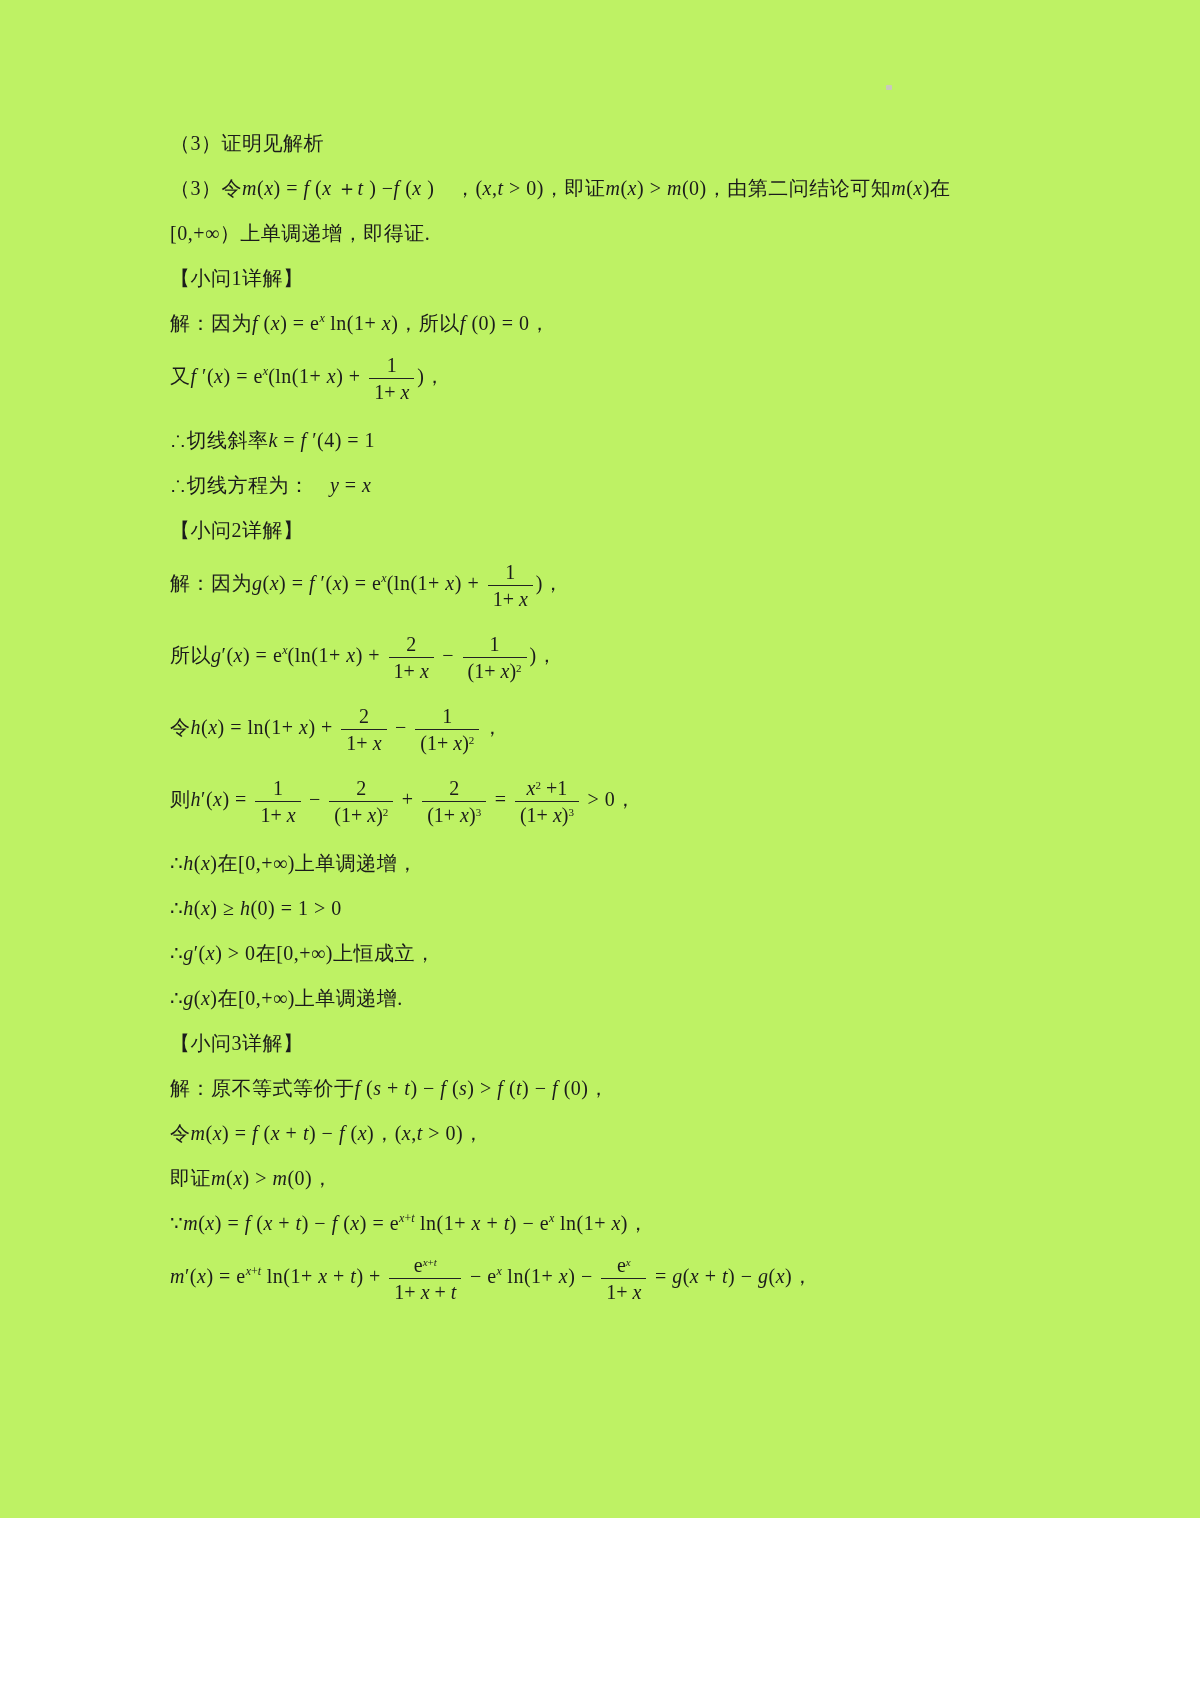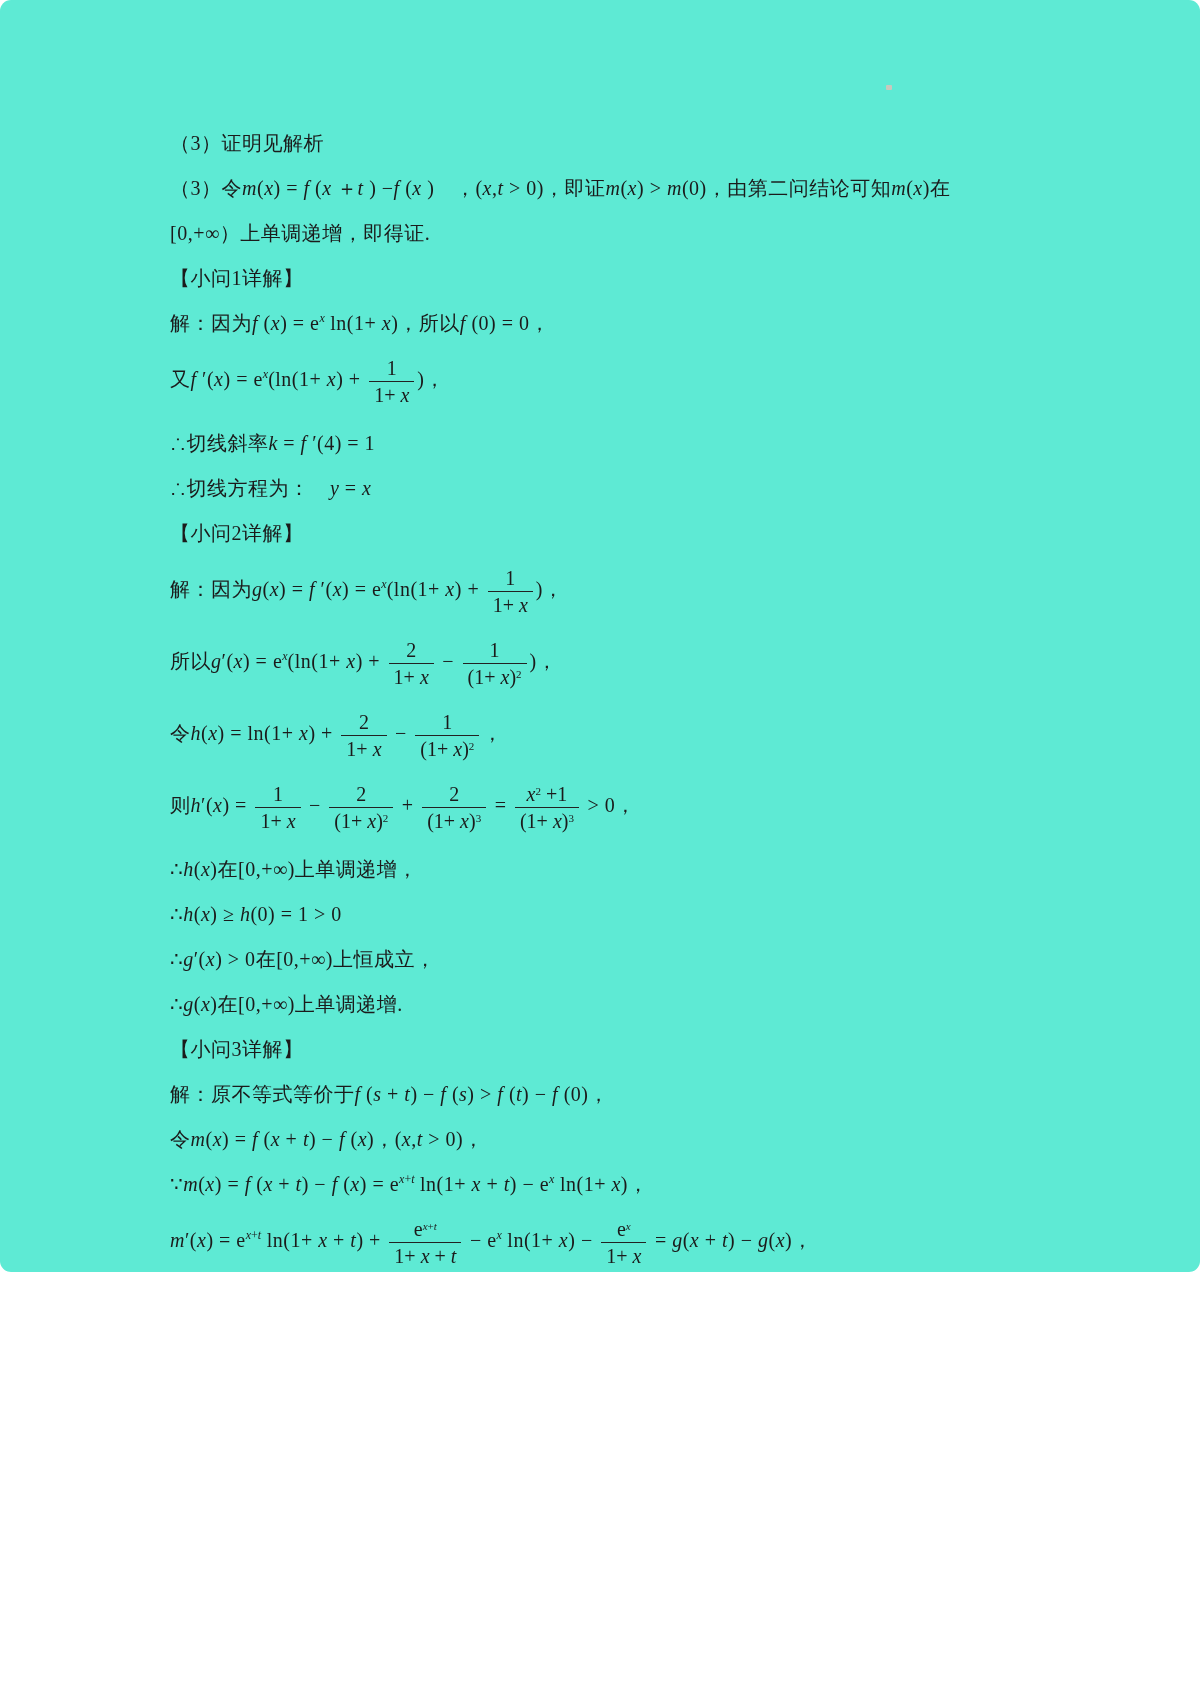--- a/index.html
+++ b/index.html
@@ -1,37 +1,36 @@
 <!DOCTYPE html>
 <html><head>
 <meta charset="utf-8">
 <style>
   html,body{margin:0;padding:0;background:#ffffff;}
   .page{
     position:relative;
-    width:1200px;height:1272px;
-    background:#5eead4;
+    width:1200px;height:1518px;
+    background:#bef264;
     overflow:hidden;
     font-family:"Liberation Serif","DejaVu Serif",serif;
     color:#1b1b1b;
-    border-radius:11px;
   }
   .content{
     position:absolute;
     left:170px;top:128px;
     width:900px;
   }
   .line{
     font-size:20px;
     line-height:30px;
     margin-bottom:15px;
     letter-spacing:0.5px;
     white-space:nowrap;
   }
-  .line.hasfrac{margin-top:18px;margin-bottom:21px;}
+  .line.hasfrac{margin-top:12px;margin-bottom:21px;}
   .line.blue{color:#2e75b6;}
   .cn{font-family:"Liberation Serif","DejaVu Serif",serif;}
   .math{font-family:"Liberation Serif","DejaVu Serif",serif;}
   .math .v{font-style:italic;}
   .math sup{font-size:12px;line-height:0;vertical-align:8px;letter-spacing:0;}
   .frac{
     display:inline-block;
     vertical-align:middle;
     text-align:center;
     margin:0 3px;
@@ -63,18 +62,19 @@
       <div class="line hasfrac"><span class="cn">所以</span><span class="math"><span class="v">g</span><span>′(</span><span class="v">x</span><span>) = e</span><sup><span><span class="v">x</span></span></sup><span>(ln(1+ </span><span class="v">x</span><span>) + </span><span class="frac"><span class="num"><span><span>2</span></span></span><span class="den"><span><span>1+ </span><span class="v">x</span></span></span></span><span> − </span><span class="frac"><span class="num"><span><span>1</span></span></span><span class="den"><span><span>(1+ </span><span class="v">x</span><span>)</span><sup><span><span>2</span></span></sup></span></span></span><span>)</span></span><span class="cn">，</span></div>
       <div class="line hasfrac"><span class="cn">令</span><span class="math"><span class="v">h</span><span>(</span><span class="v">x</span><span>) = ln(1+ </span><span class="v">x</span><span>) + </span><span class="frac"><span class="num"><span><span>2</span></span></span><span class="den"><span><span>1+ </span><span class="v">x</span></span></span></span><span> − </span><span class="frac"><span class="num"><span><span>1</span></span></span><span class="den"><span><span>(1+ </span><span class="v">x</span><span>)</span><sup><span><span>2</span></span></sup></span></span></span></span><span class="cn">，</span></div>
       <div class="line hasfrac"><span class="cn">则</span><span class="math"><span class="v">h</span><span>′(</span><span class="v">x</span><span>) = </span><span class="frac"><span class="num"><span><span>1</span></span></span><span class="den"><span><span>1+ </span><span class="v">x</span></span></span></span><span> − </span><span class="frac"><span class="num"><span><span>2</span></span></span><span class="den"><span><span>(1+ </span><span class="v">x</span><span>)</span><sup><span><span>2</span></span></sup></span></span></span><span> + </span><span class="frac"><span class="num"><span><span>2</span></span></span><span class="den"><span><span>(1+ </span><span class="v">x</span><span>)</span><sup><span><span>3</span></span></sup></span></span></span><span> = </span><span class="frac"><span class="num"><span><span class="v">x</span><sup><span><span>2</span></span></sup><span> +1</span></span></span><span class="den"><span><span>(1+ </span><span class="v">x</span><span>)</span><sup><span><span>3</span></span></sup></span></span></span><span> &gt; 0</span></span><span class="cn">，</span></div>
       <div class="line"><span class="cn">∴</span><span class="math"><span class="v">h</span><span>(</span><span class="v">x</span><span>)</span></span><span class="cn">在</span><span class="math"><span>[0,+∞)</span></span><span class="cn">上单调递增，</span></div>
       <div class="line"><span class="cn">∴</span><span class="math"><span class="v">h</span><span>(</span><span class="v">x</span><span>) ≥ </span><span class="v">h</span><span>(0) = 1 &gt; 0</span></span></div>
       <div class="line"><span class="cn">∴</span><span class="math"><span class="v">g</span><span>′(</span><span class="v">x</span><span>) &gt; 0</span></span><span class="cn">在</span><span class="math"><span>[0,+∞)</span></span><span class="cn">上恒成立，</span></div>
       <div class="line"><span class="cn">∴</span><span class="math"><span class="v">g</span><span>(</span><span class="v">x</span><span>)</span></span><span class="cn">在</span><span class="math"><span>[0,+∞)</span></span><span class="cn">上单调递增.</span></div>
       <div class="line"><span class="cn">【小问3详解】</span></div>
       <div class="line"><span class="cn">解：原不等式等价于</span><span class="math"><span class="v">f</span><span> (</span><span class="v">s</span><span> + </span><span class="v">t</span><span>) − </span><span class="v">f</span><span> (</span><span class="v">s</span><span>) &gt; </span><span class="v">f</span><span> (</span><span class="v">t</span><span>) − </span><span class="v">f</span><span> (0)</span></span><span class="cn">，</span></div>
       <div class="line"><span class="cn">令</span><span class="math"><span class="v">m</span><span>(</span><span class="v">x</span><span>) = </span><span class="v">f</span><span> (</span><span class="v">x</span><span> + </span><span class="v">t</span><span>) − </span><span class="v">f</span><span> (</span><span class="v">x</span><span>)</span></span><span class="cn">，</span><span class="math"><span>(</span><span class="v">x</span><span>,</span><span class="v">t</span><span> &gt; 0)</span></span><span class="cn">，</span></div>
+      <div class="line"><span class="cn">即证</span><span class="math"><span class="v">m</span><span>(</span><span class="v">x</span><span>) &gt; </span><span class="v">m</span><span>(0)</span></span><span class="cn">，</span></div>
       <div class="line"><span class="cn">∵</span><span class="math"><span class="v">m</span><span>(</span><span class="v">x</span><span>) = </span><span class="v">f</span><span> (</span><span class="v">x</span><span> + </span><span class="v">t</span><span>) − </span><span class="v">f</span><span> (</span><span class="v">x</span><span>) = e</span><sup><span><span class="v">x</span><span>+</span><span class="v">t</span></span></sup><span> ln(1+ </span><span class="v">x</span><span> + </span><span class="v">t</span><span>) − e</span><sup><span><span class="v">x</span></span></sup><span> ln(1+ </span><span class="v">x</span><span>)</span></span><span class="cn">，</span></div>
       <div class="line hasfrac"><span class="math"><span class="v">m</span><span>′(</span><span class="v">x</span><span>) = e</span><sup><span><span class="v">x</span><span>+</span><span class="v">t</span></span></sup><span> ln(1+ </span><span class="v">x</span><span> + </span><span class="v">t</span><span>) + </span><span class="frac"><span class="num"><span><span>e</span><sup><span><span class="v">x</span><span>+</span><span class="v">t</span></span></sup></span></span><span class="den"><span><span>1+ </span><span class="v">x</span><span> + </span><span class="v">t</span></span></span></span><span> − e</span><sup><span><span class="v">x</span></span></sup><span> ln(1+ </span><span class="v">x</span><span>) − </span><span class="frac"><span class="num"><span><span>e</span><sup><span><span class="v">x</span></span></sup></span></span><span class="den"><span><span>1+ </span><span class="v">x</span></span></span></span><span> = </span><span class="v">g</span><span>(</span><span class="v">x</span><span> + </span><span class="v">t</span><span>) − </span><span class="v">g</span><span>(</span><span class="v">x</span><span>)</span></span><span class="cn">，</span></div>
     </div>
   <span class="speck speck-top"></span>
   <span class="speck speck-bottom"></span>
 </div>
 
 </body></html>

